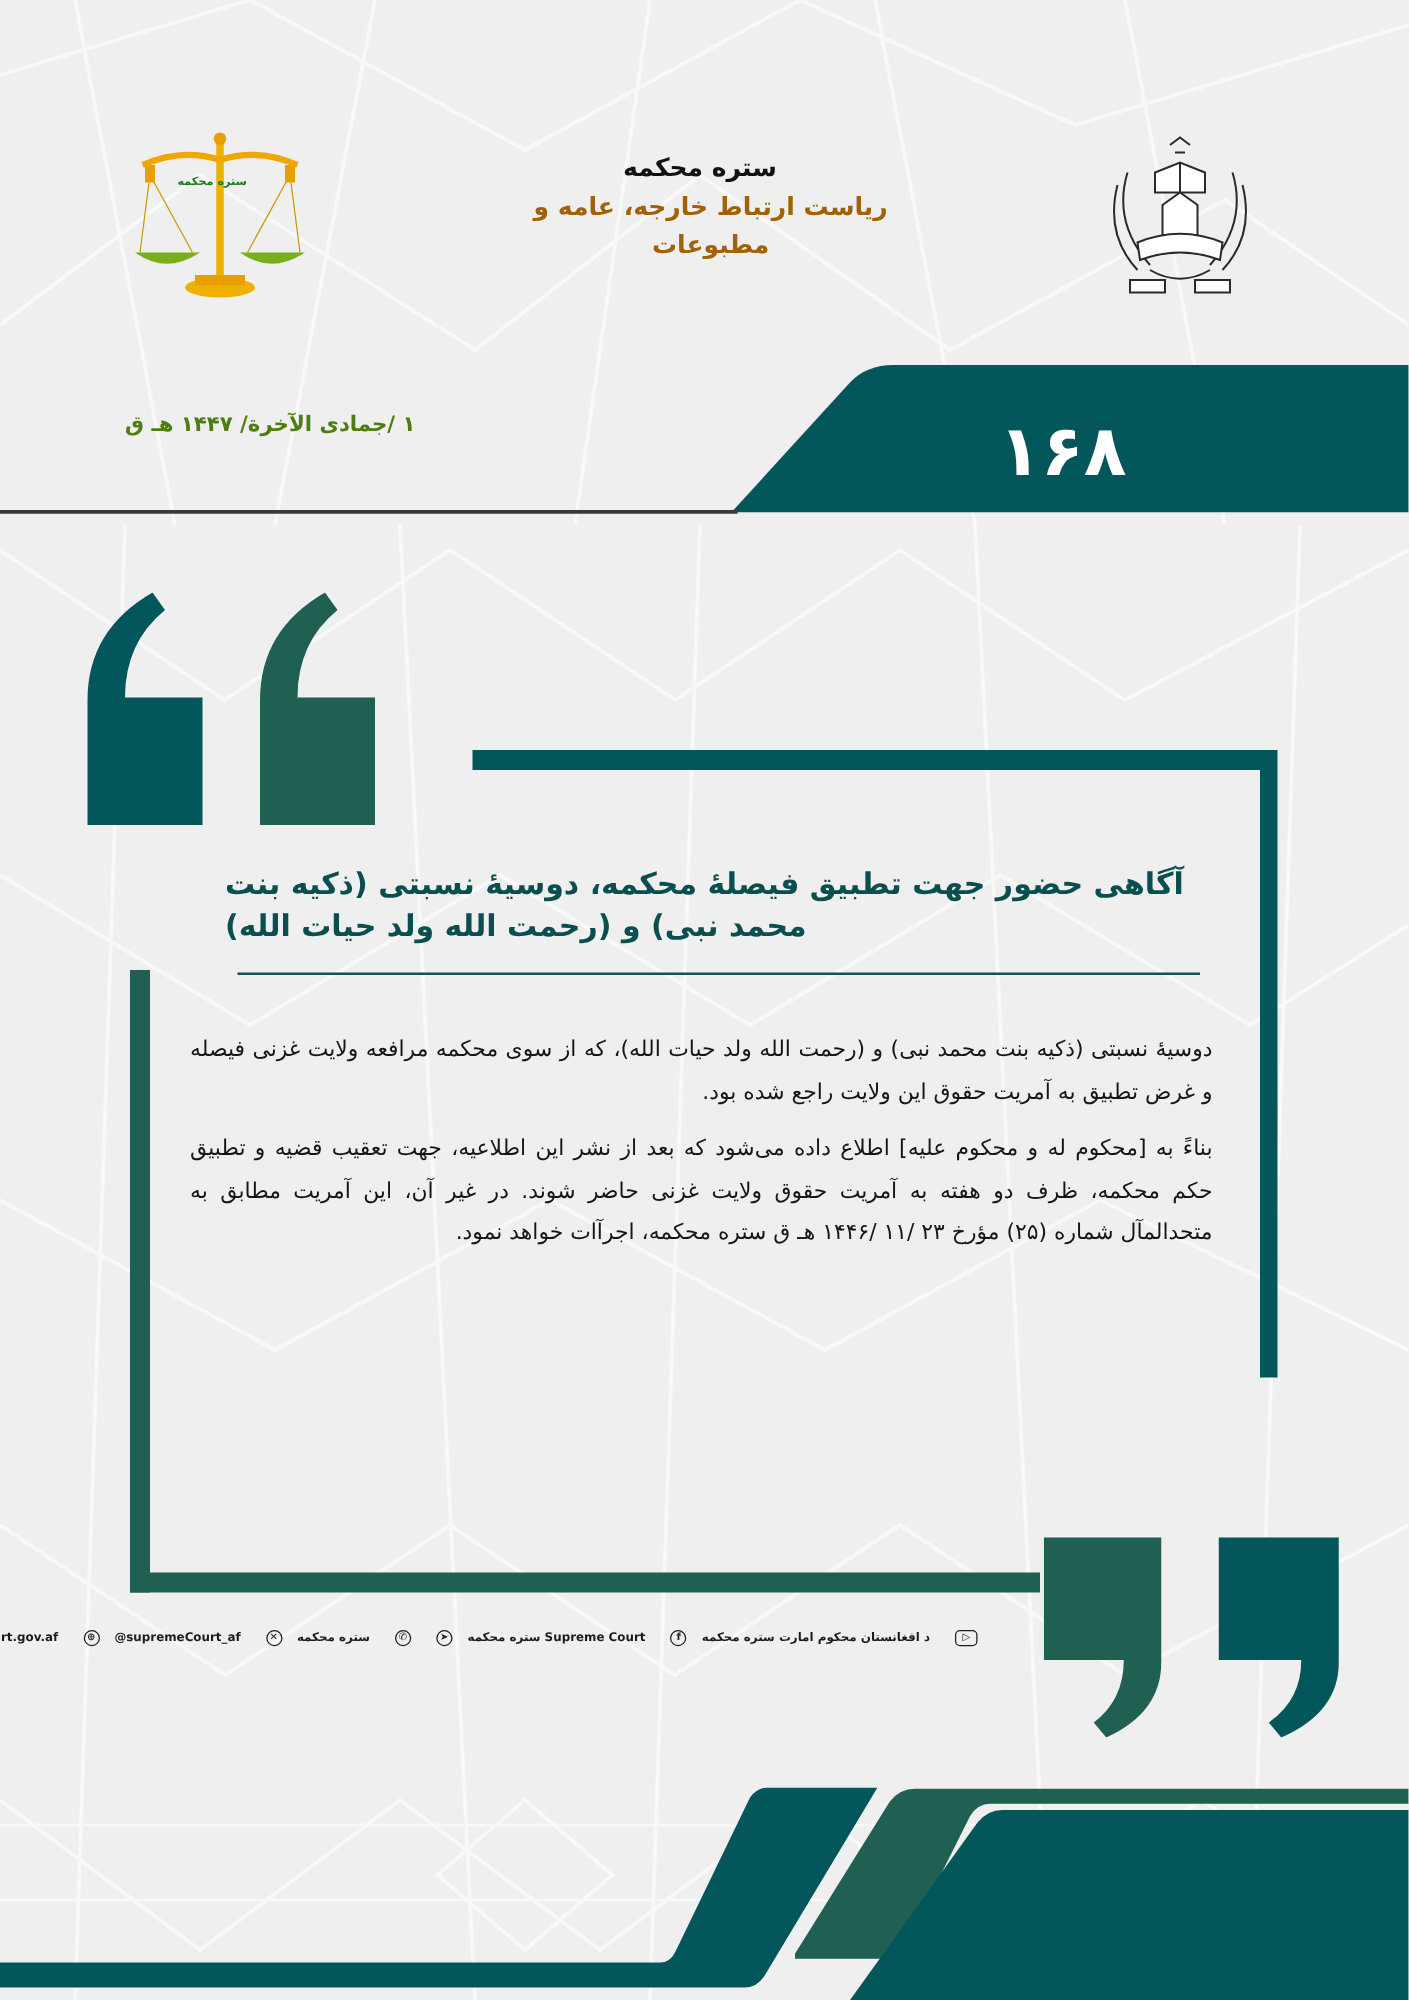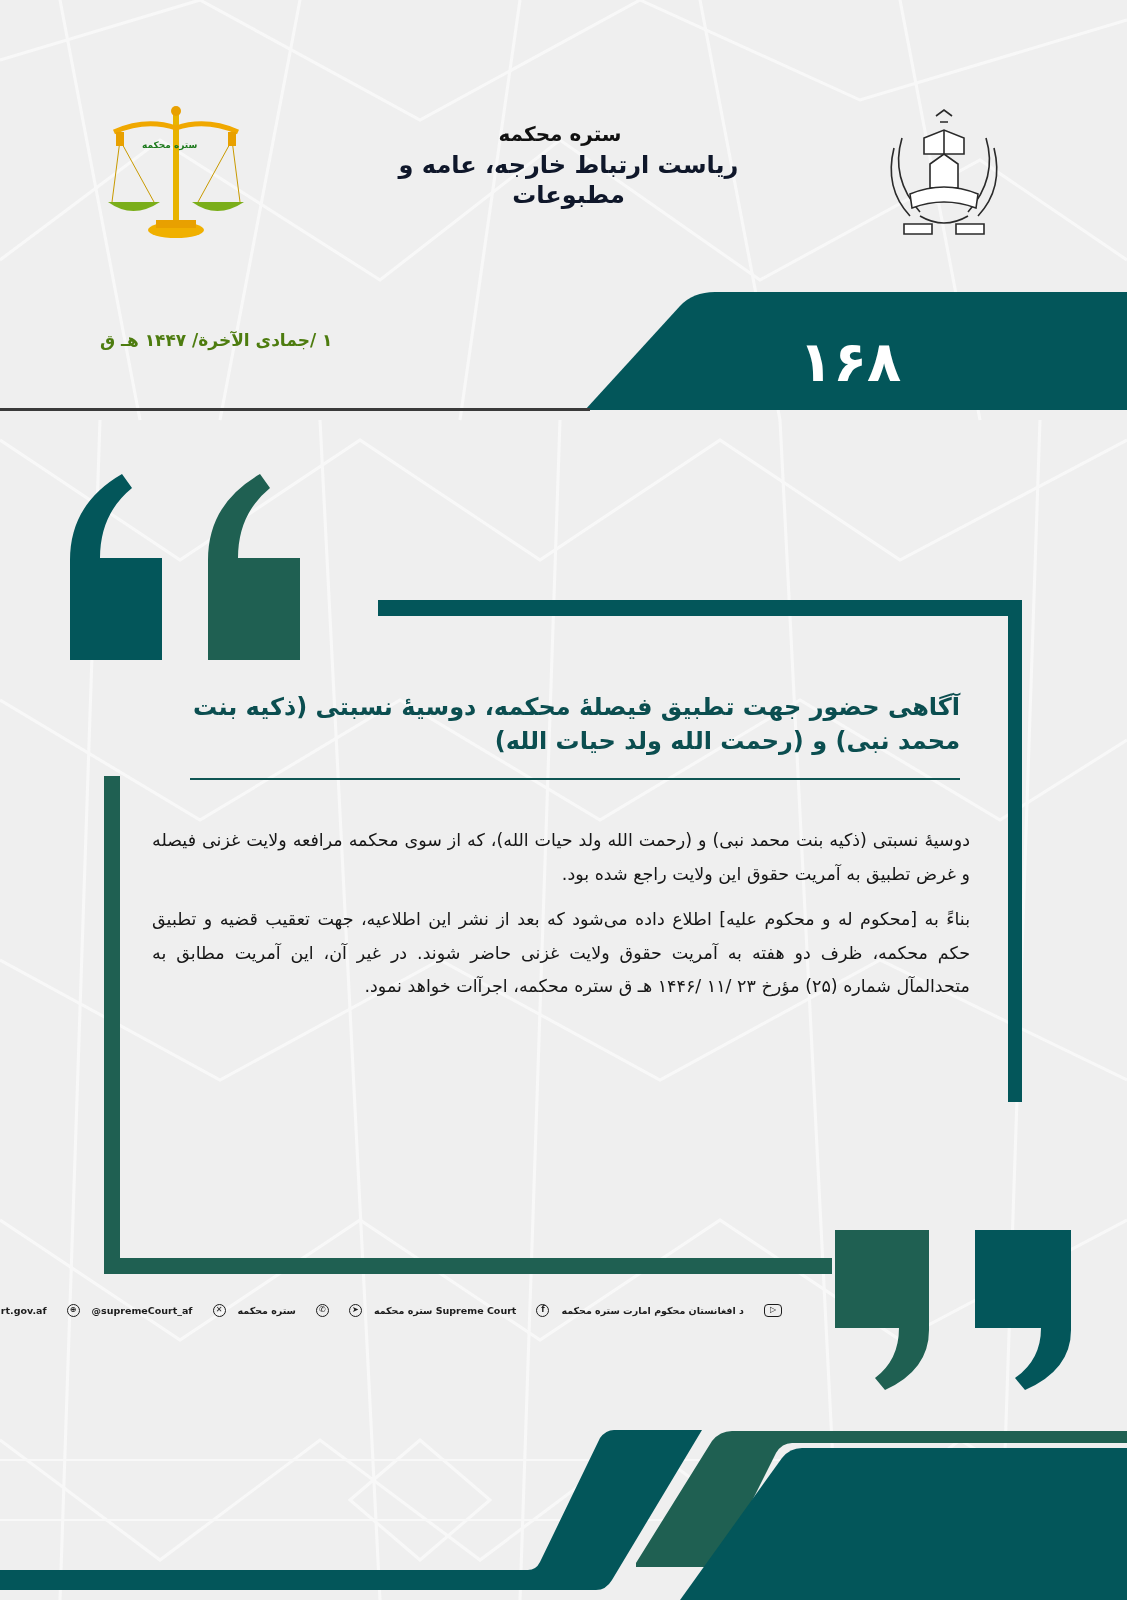--- a/index.html
+++ b/index.html
@@ -13,21 +13,21 @@
   .abs { position: absolute; }
   .header-center {
     position: absolute; left: 360px; top: 118px; width: 400px; text-align: center;
     direction: rtl; z-index: 2;
   }
   .emirate-calligraphy {
     font-family: "DejaVu Serif", serif; font-size: 20px; color: #222; line-height: 26px;
     letter-spacing: 1px;
   }
   .court-name { font-size: 20px; font-weight: bold; line-height: 32px; color: #111; }
-  .dept-name { font-size: 24px; font-weight: bold; line-height: 30px; color: #0f172a; margin-left: 17px; }
+  .dept-name { font-size: 20px; font-weight: bold; line-height: 30px; color: #a16207; margin-left: 17px; }
   .scales-logo { left: 106px; top: 104px; width: 140px; height: 138px; z-index: 2; }
   .emblem-logo { left: 880px; top: 108px; width: 128px; height: 132px; z-index: 2; }
 
   .number-banner { left: 585px; top: 292px; width: 542px; height: 118px; z-index: 2; }
   .issue-number {
     position: absolute; left: 760px; top: 330px; width: 180px; text-align: center;
     color: #fff; font-size: 56px; font-weight: bold; z-index: 3; line-height: 64px;
   }
   .date-text {
     position: absolute; left: 100px; top: 330px; width: 240px; text-align: left;
@@ -37,21 +37,21 @@
 
   .frame-top { left: 378px; top: 600px; width: 642px; height: 16px; background: #03565a; z-index: 2; }
   .frame-right { left: 1008px; top: 600px; width: 14px; height: 502px; background: #03565a; z-index: 2; }
   .frame-left { left: 104px; top: 776px; width: 16px; height: 498px; background: #1f6052; z-index: 2; }
   .frame-bottom { left: 104px; top: 1258px; width: 728px; height: 16px; background: #1f6052; z-index: 2; }
 
   .quote-open { left: 50px; top: 474px; width: 250px; height: 186px; z-index: 2; }
   .quote-close { left: 835px; top: 1200px; width: 240px; height: 190px; z-index: 2; }
 
   .title-block {
-    position: absolute; left: 180px; top: 690px; width: 780px; text-align: right;
+    position: absolute; left: 180px; top: 690px; width: 780px; text-align: left;
     direction: rtl; color: #0b4e50; font-size: 24px; font-weight: bold; line-height: 34px; z-index: 3;
   }
   .title-rule { left: 190px; top: 778px; width: 770px; height: 2px; background: #0f5553; z-index: 3; }
 
   .body-text {
     position: absolute; left: 140px; top: 812px; width: 842px;
     direction: rtl; text-align: justify; text-align-last: right;
     font-size: 17.5px; line-height: 33.5px; color: #161616; z-index: 3;
   }
   .body-text p { margin: 12px; }

